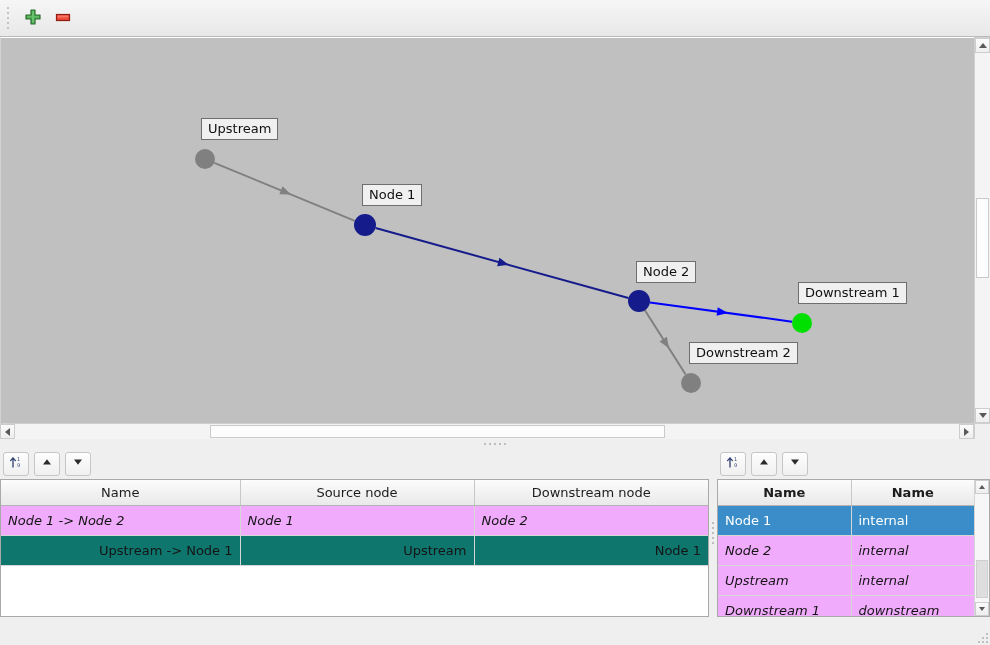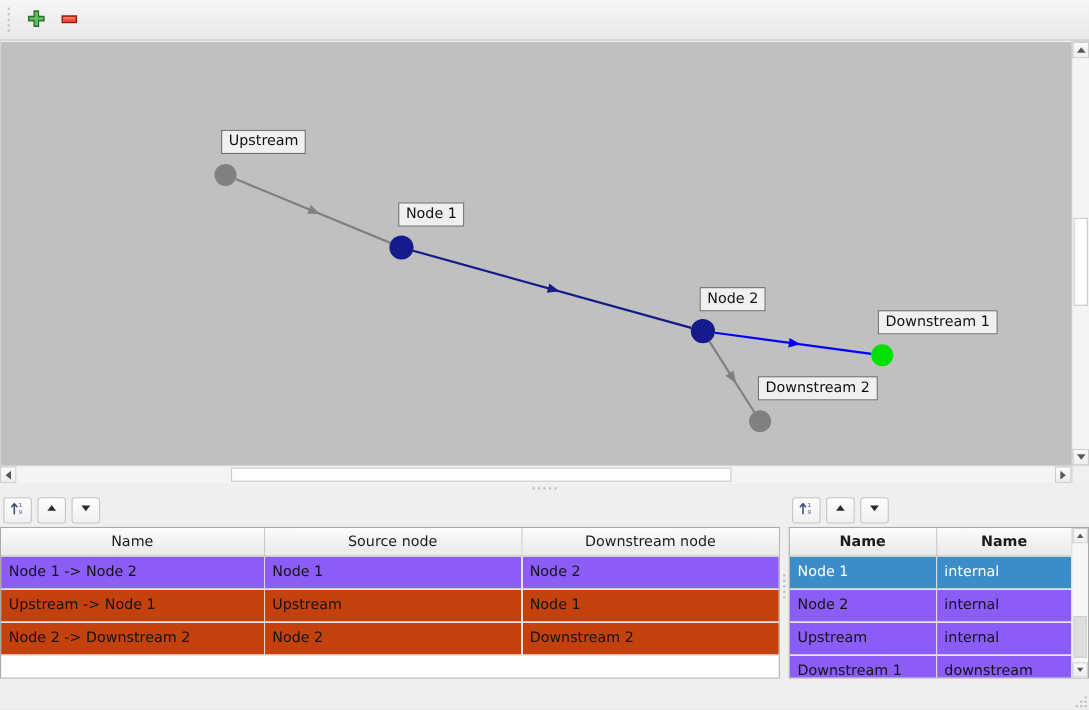--- a/index.html
+++ b/index.html
@@ -206,22 +206,22 @@
     border-right: 1px solid #d6d6d6;
     border-bottom: 1px solid #d6d6d6;
     height: 30px;
     font-size: 13px;
     padding: 0 7px;
     color: #141414;
     box-sizing: border-box;
     white-space: nowrap;
     overflow: hidden;
   }
-  table.grid tr.odd td  { background: #8b5cf6; }
-  table.grid tr.even td { background: #c2410c; }
+  table.grid tr.odd td  { background: #f0abfc; font-style: italic; }
+  table.grid tr.even td { background: #0f766e; text-align: right; }
   table.grid tr.sel td  { background: #3a8dc8; color: #ffffff; }
 
   .tbl-vsb {
     width: 15px; flex: 0 0 15px;
     background: #f4f4f4;
     border-left: 1px solid #d4d4d4;
     display: flex; flex-direction: column;
     box-sizing: border-box;
   }
   .tbl-vsb .sb-arrow { width: 14px; height: 14px; }
@@ -385,25 +385,20 @@
                 <tr class="odd">
                   <td>Node 1 -&gt; Node 2</td>
                   <td>Node 1</td>
                   <td style="border-right: 0px;">Node 2</td>
                 </tr>
                 <tr class="even">
                   <td>Upstream -&gt; Node 1</td>
                   <td>Upstream</td>
                   <td style="border-right: 0px;">Node 1</td>
                 </tr>
-                <tr class="even">
-                  <td>Node 2 -&gt; Downstream 2</td>
-                  <td>Node 2</td>
-                  <td style="border-right: 0px;">Downstream 2</td>
-                </tr>
               </tbody>
           </table>
         </div>
       </div>
     </div>
 
     <div class="splitter-v">
       <div class="grip">
         <i></i>
           <i></i>

